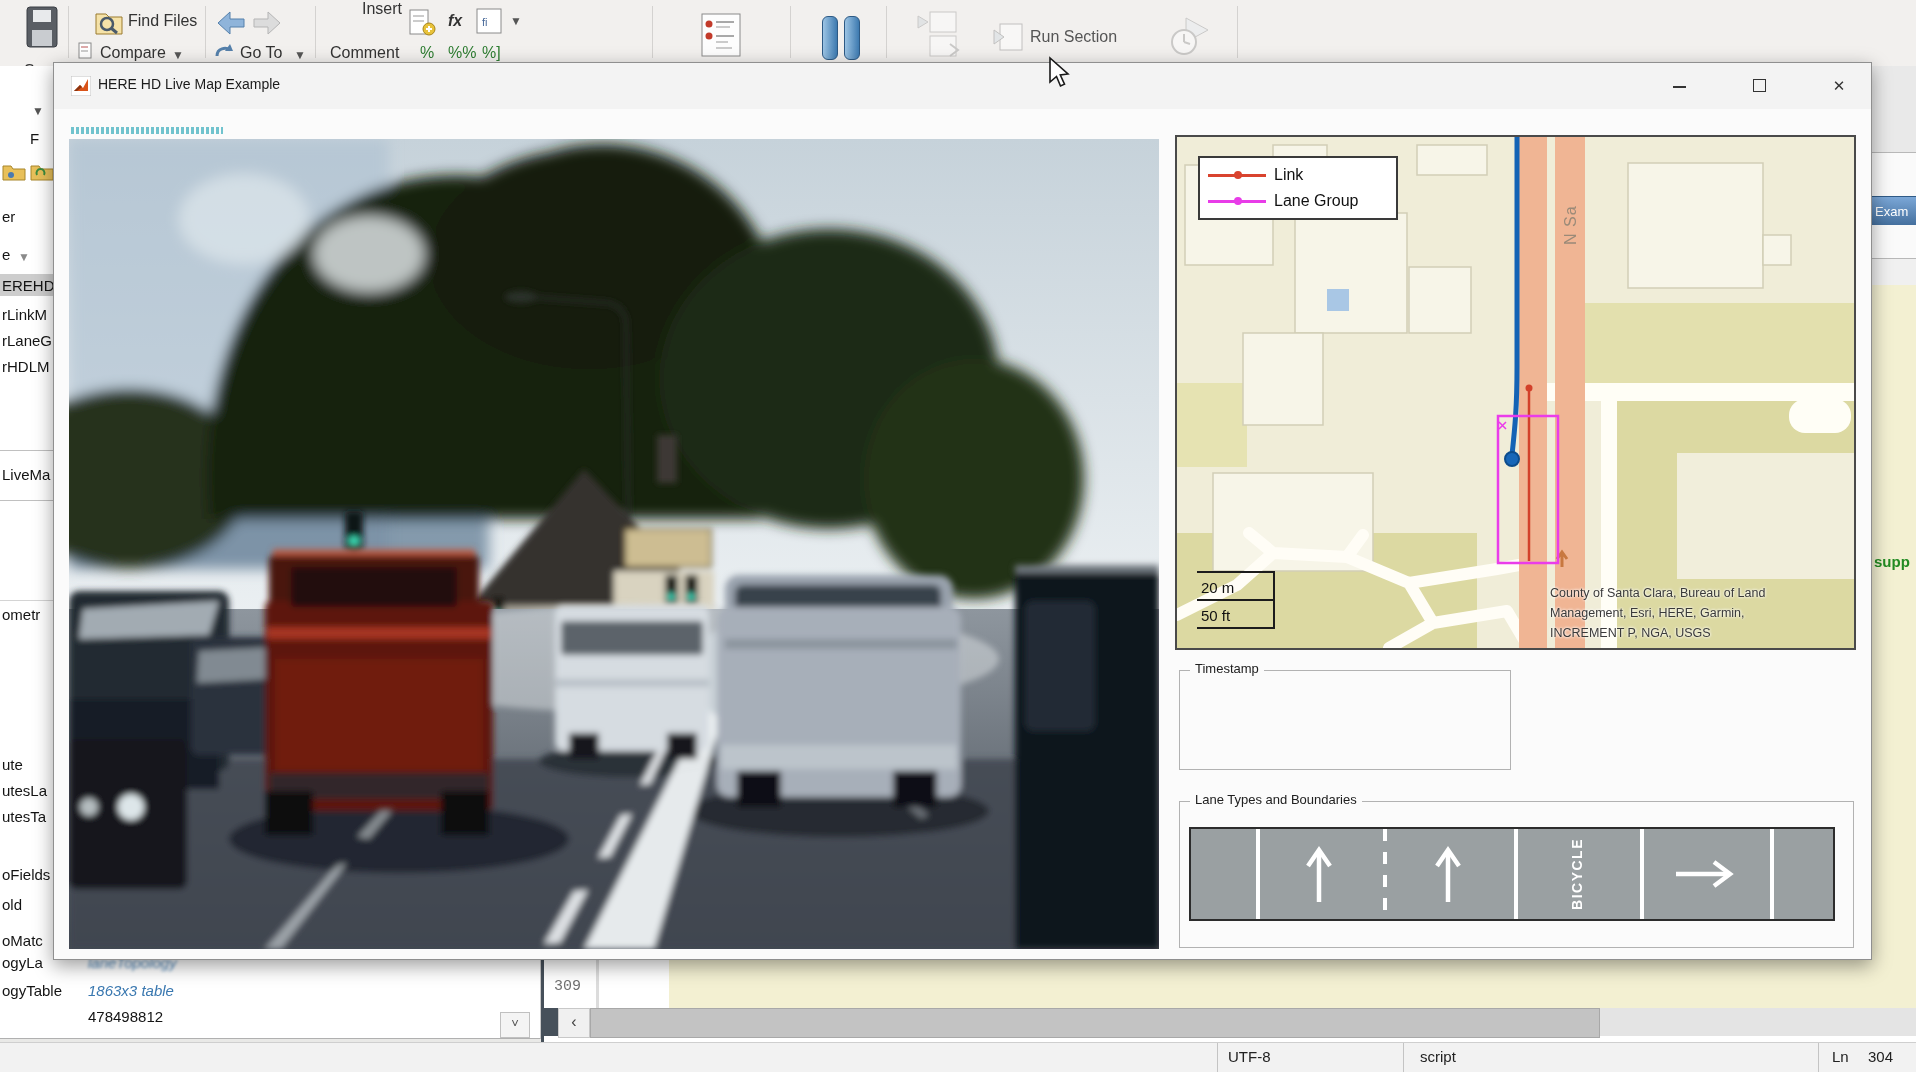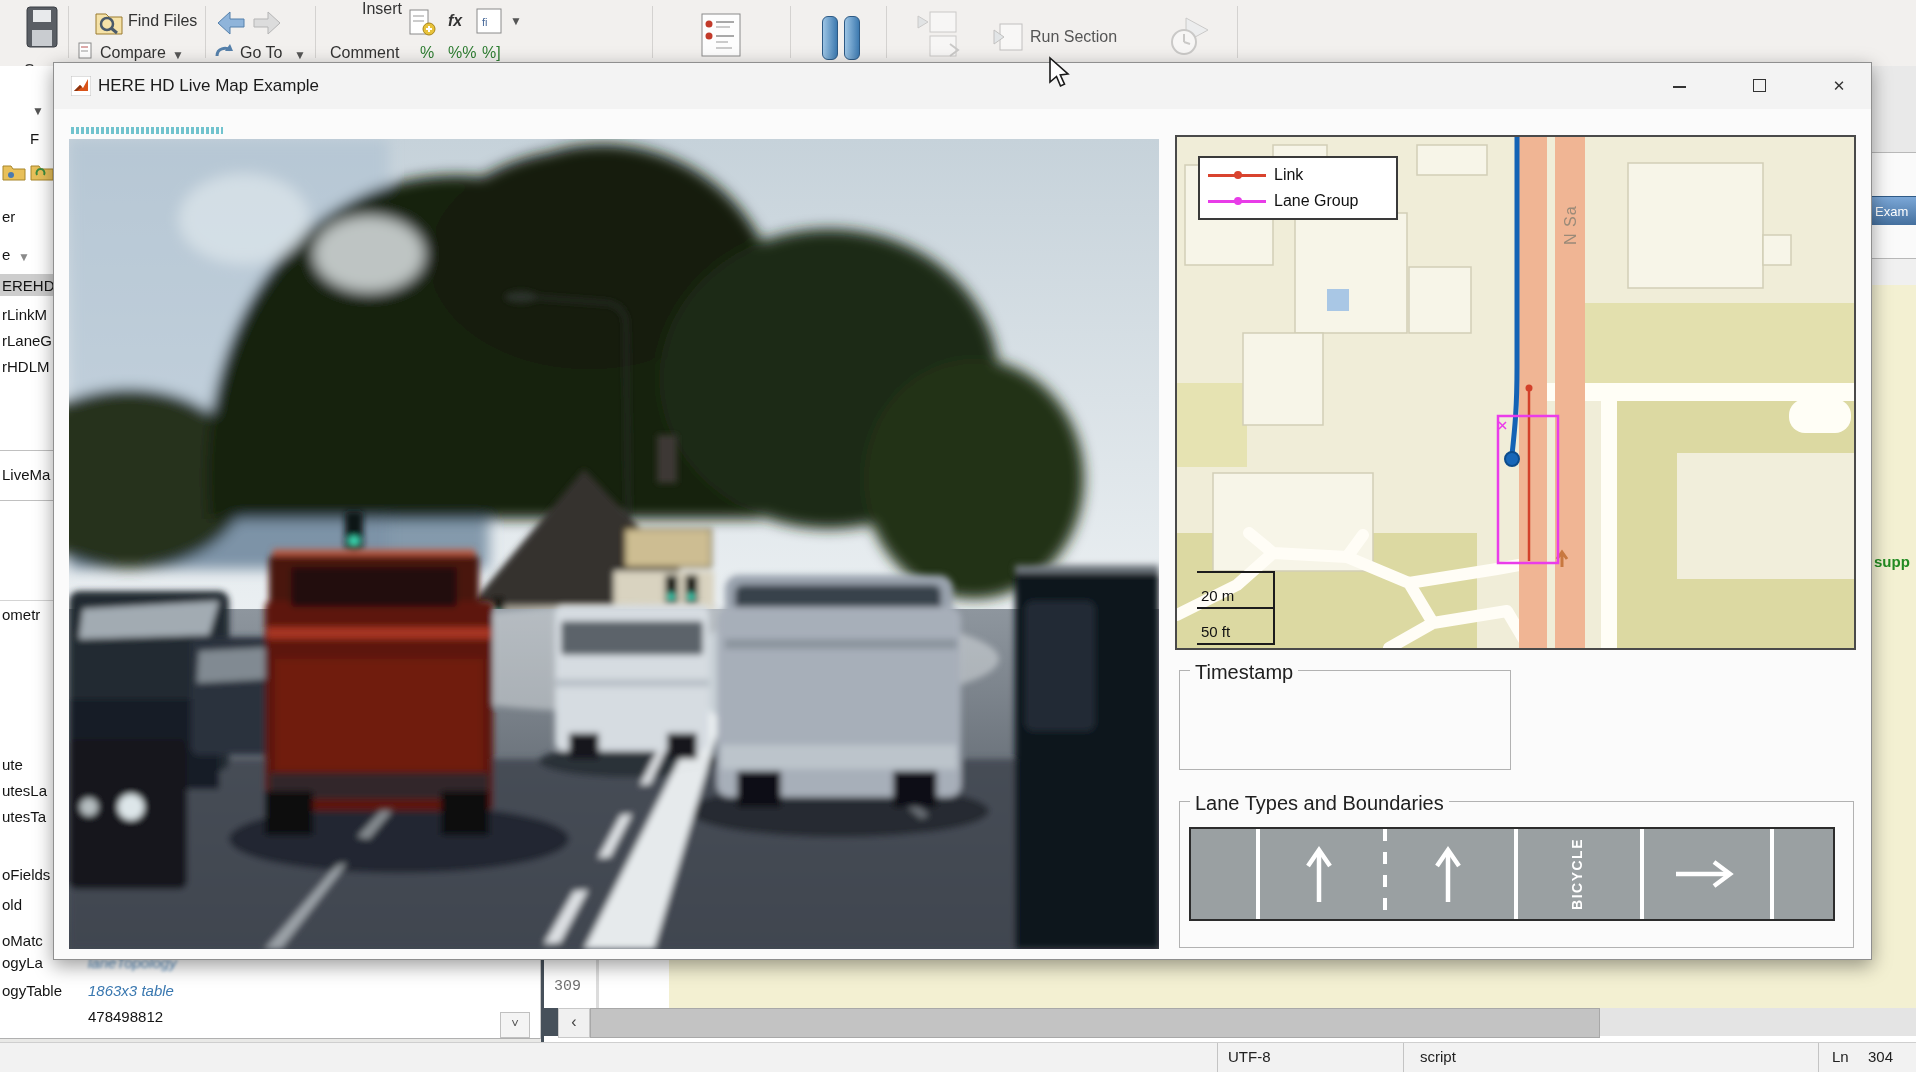--- a/index.html
+++ b/index.html
@@ -18,34 +18,34 @@
   
   #editor{left:541px;top:952px;width:1375px;height:90px;background:#fff;border-left:3px solid #46505a;border-bottom:4px solid #44698c;}
   
   #statusbar{left:0;top:1042px;width:1916px;height:30px;background:#f2f2f2;border-top:1px solid #cfcfcf;}
   .scell{top:5px;font-size:15px;color:#222;}
   .sborder{top:0;width:1px;height:30px;background:#c4c4c4;}
   
   #dialog{left:53px;top:62px;width:1817px;height:896px;background:#fbfbfb;
     border:1px solid #8f8f8f;box-shadow:0 6px 18px rgba(0,0,0,.38);}
   #titlebar{left:0;top:0;width:100%;height:46px;background:#f3f3f3;}
-  #titletext{left:44px;top:13px;font-size:17px;color:#1b1b1b;}
+  #titletext{left:44px;top:13px;font-size:14px;color:#1b1b1b;}
   .winbtn{top:8px;width:34px;height:30px;text-align:center;line-height:30px;color:#333;font-size:15px;}
   .groupbox{border:1px solid #b2b2b2;background:#fbfbfb;}
-  .grouplabel{position:absolute;top:-10px;left:10px;background:#fbfbfb;padding:0 5px;font-size:20px;color:#202020;}
+  .grouplabel{position:absolute;top:-10px;left:10px;background:#fbfbfb;padding:0 5px;font-size:13px;color:#202020;}
   .bigval{position:absolute;width:100%;text-align:center;top:22px;font-size:40px;color:#0d0d0d;}
   
   #map{left:1121px;top:72px;width:677px;height:511px;border:2px solid #4a4a4a;background:#f0edd8;overflow:hidden;}
   #legend{left:21px;top:19px;width:196px;height:60px;background:#fff;border:2px solid #3a3a3a;text-align:center;}
   .legrow{position:absolute;left:8px;height:26px;display:flex;align-items:center;}
   .legsample{width:58px;height:3px;position:relative;margin-right:8px;}
   .legdot{position:absolute;left:26px;top:-3px;width:8px;height:8px;border-radius:50%;}
   .leglabel{font-size:16px;color:#111;}
   #scalebar{left:20px;top:434px;width:76px;border-right:2px solid #1c1c1c;}
-  .scalerow{font-size:15px;color:#111;padding:14px 0 3px 4px;border-top:2px solid #1c1c1c;}
+  .scalerow{font-size:15px;color:#111;padding:6px 0 3px 4px;border-top:2px solid #1c1c1c;}
   .scalerow:last-child{border-bottom:2px solid #1c1c1c;}
   #attrib{right:8px;bottom:5px;width:296px;font-size:12.5px;line-height:1.6;color:#3a3a3a;
     text-shadow:0 0 3px #fff,0 0 3px #fff;}
   
   #laneroad{left:9px;top:25px;width:642px;height:90px;background:#9aa0a2;border:2px solid #2c2c2c;}
   .laneline{top:0;width:4px;height:90px;background:#fff;}
   .lanedash{top:0;width:4px;height:90px;background:repeating-linear-gradient(180deg,#fff 0 12px,transparent 12px 23px);}
   #bicycle{left:356px;top:0;width:60px;height:90px;display:flex;align-items:center;justify-content:center;}
   #bicycle span{transform:rotate(-90deg);color:#fff;font-size:14px;font-weight:bold;letter-spacing:1.5px;white-space:nowrap;}
   
@@ -423,20 +423,25 @@
         </div>
         <span class="leglabel">Lane Group</span>
       </div>
     </div>
 
     <div id="scalebar" class="a">
       <div class="scalerow">20 m</div>
       <div class="scalerow">50 ft</div>
     </div>
 
+    <div id="attrib" class="a">
+      <div>County of Santa Clara, Bureau of Land</div>
+      <div>Management, Esri, HERE, Garmin,</div>
+      <div>INCREMENT P, NGA, USGS</div>
+    </div>
   </div>
 
   <div class="groupbox a" style="left:1125px;top:607px;width:330px;height:98px">
     <span class="grouplabel">Timestamp</span>
   </div>
 
   <div class="groupbox a" style="left:1125px;top:738px;width:673px;height:145px">
     <span class="grouplabel">Lane Types and Boundaries</span>
     <div id="laneroad" class="a">
       <div class="laneline a" style="left:65px"></div>

